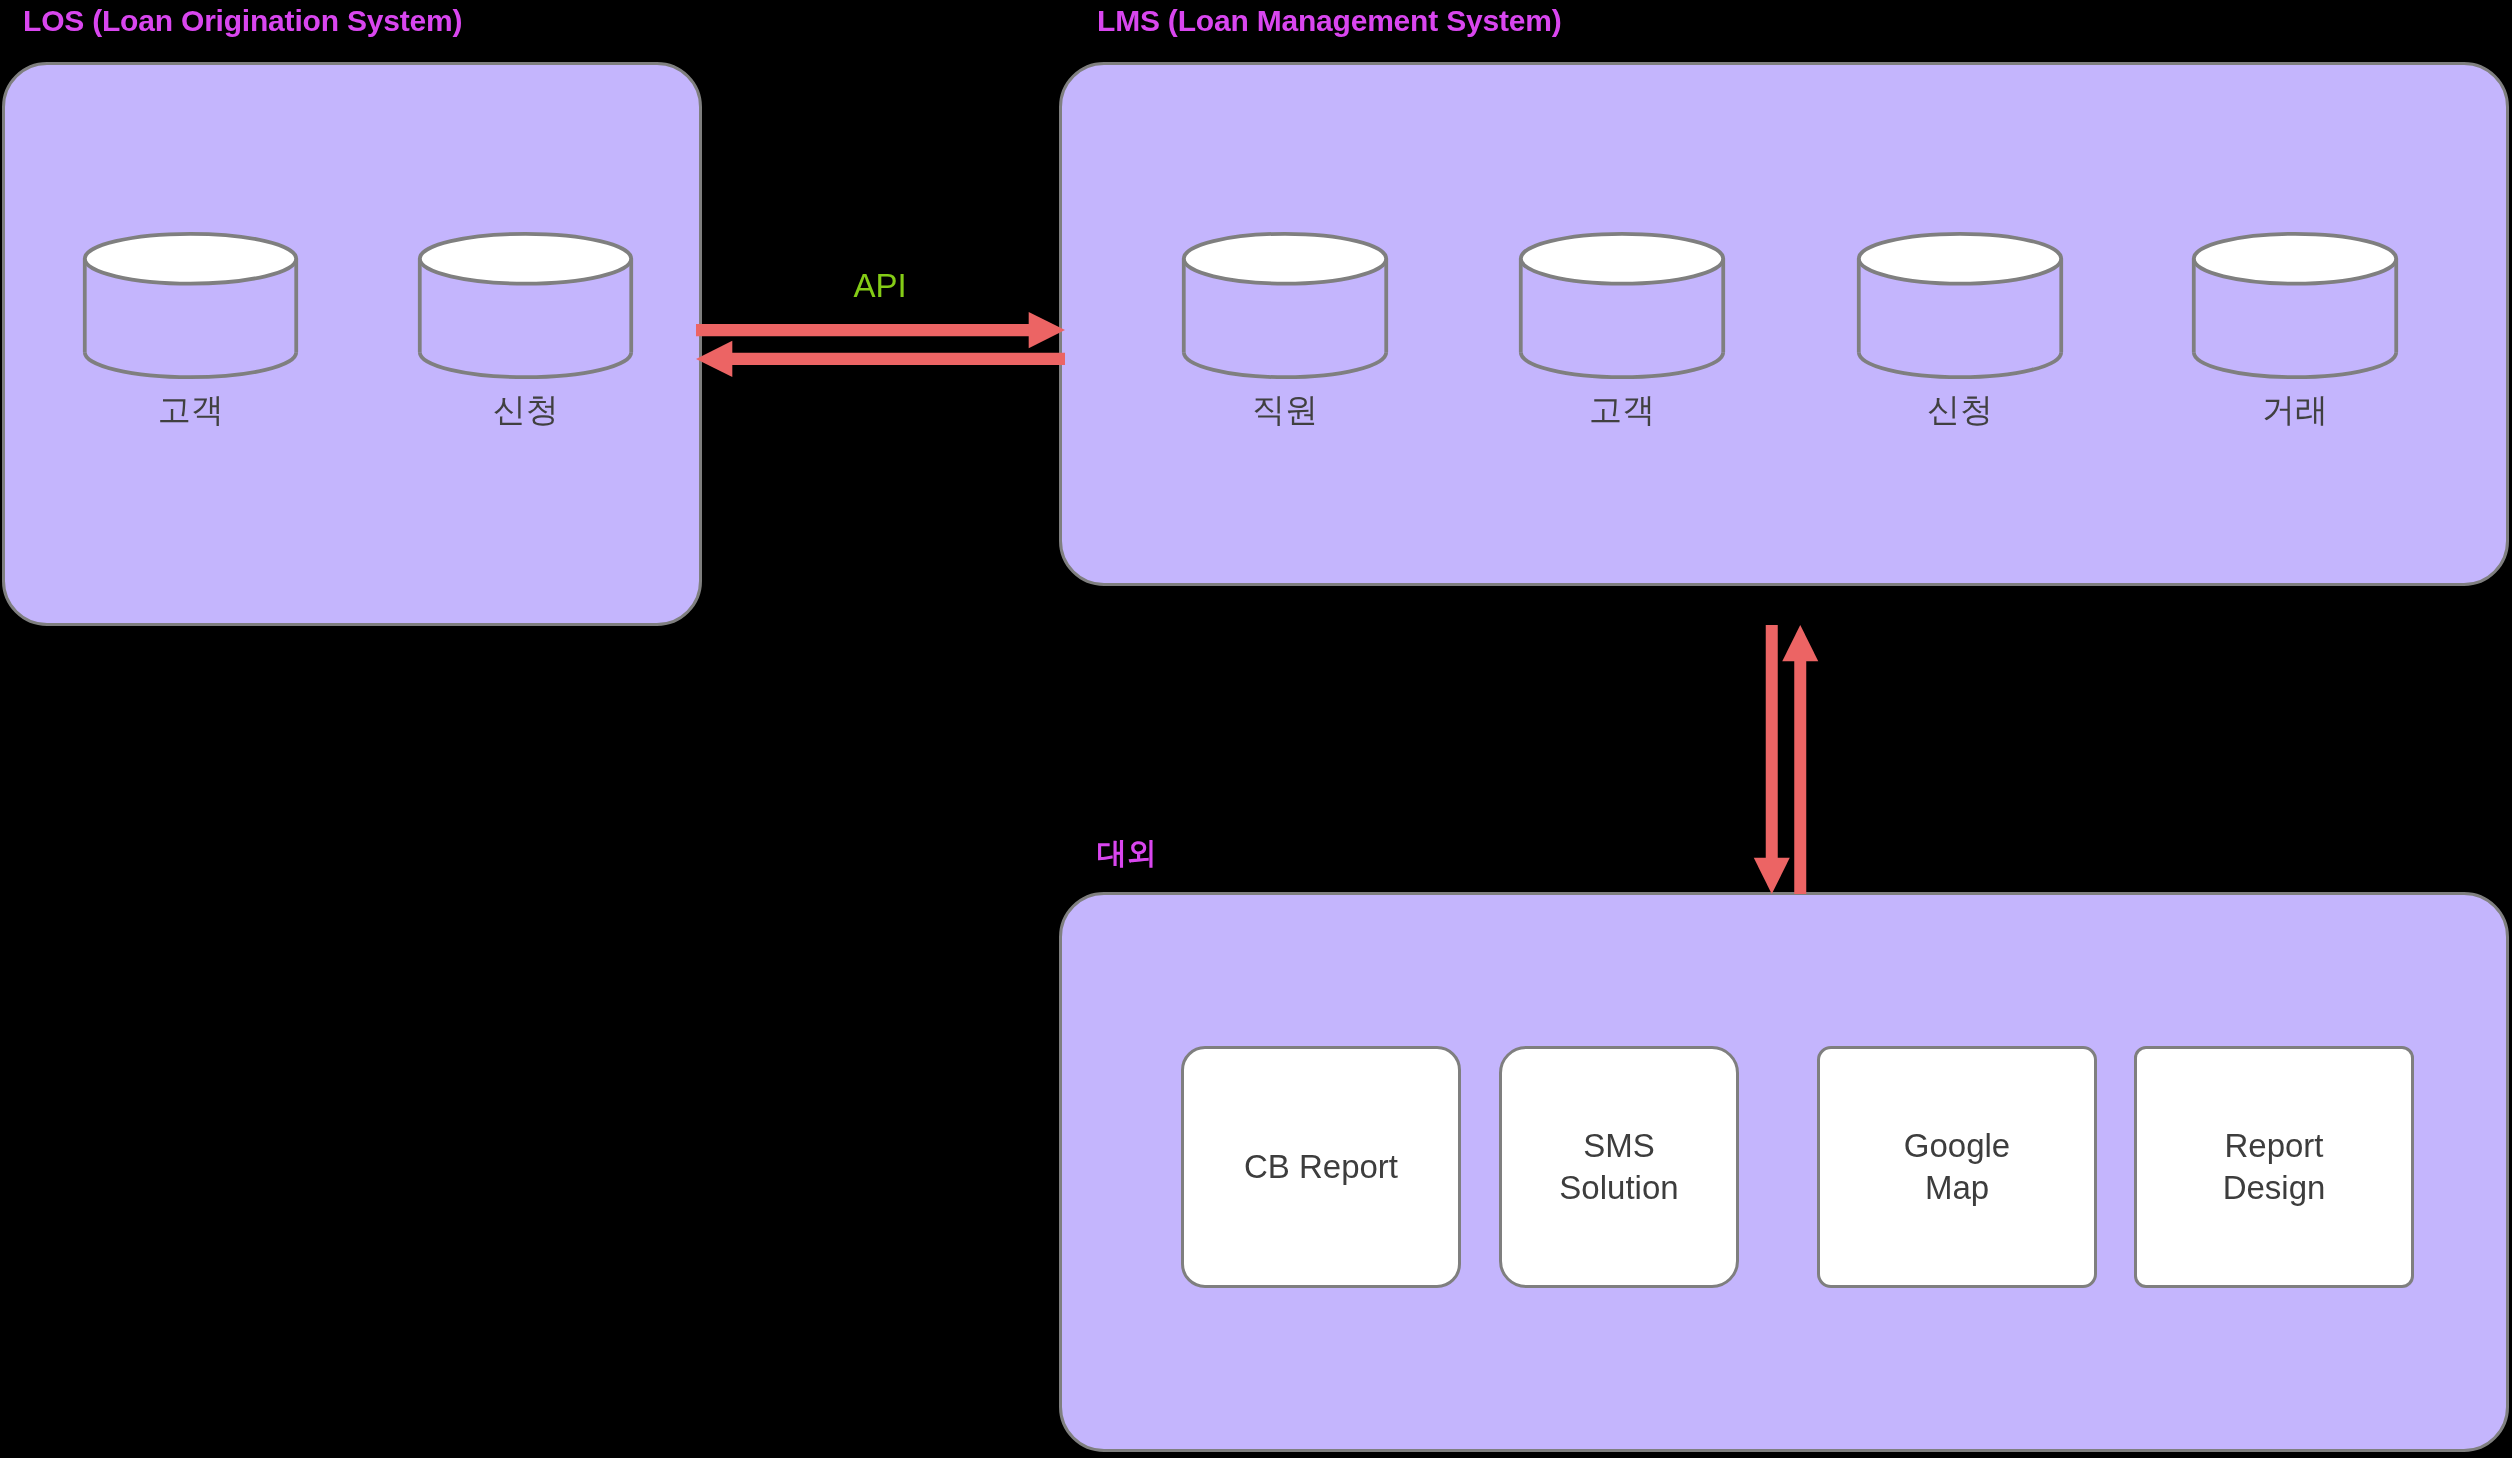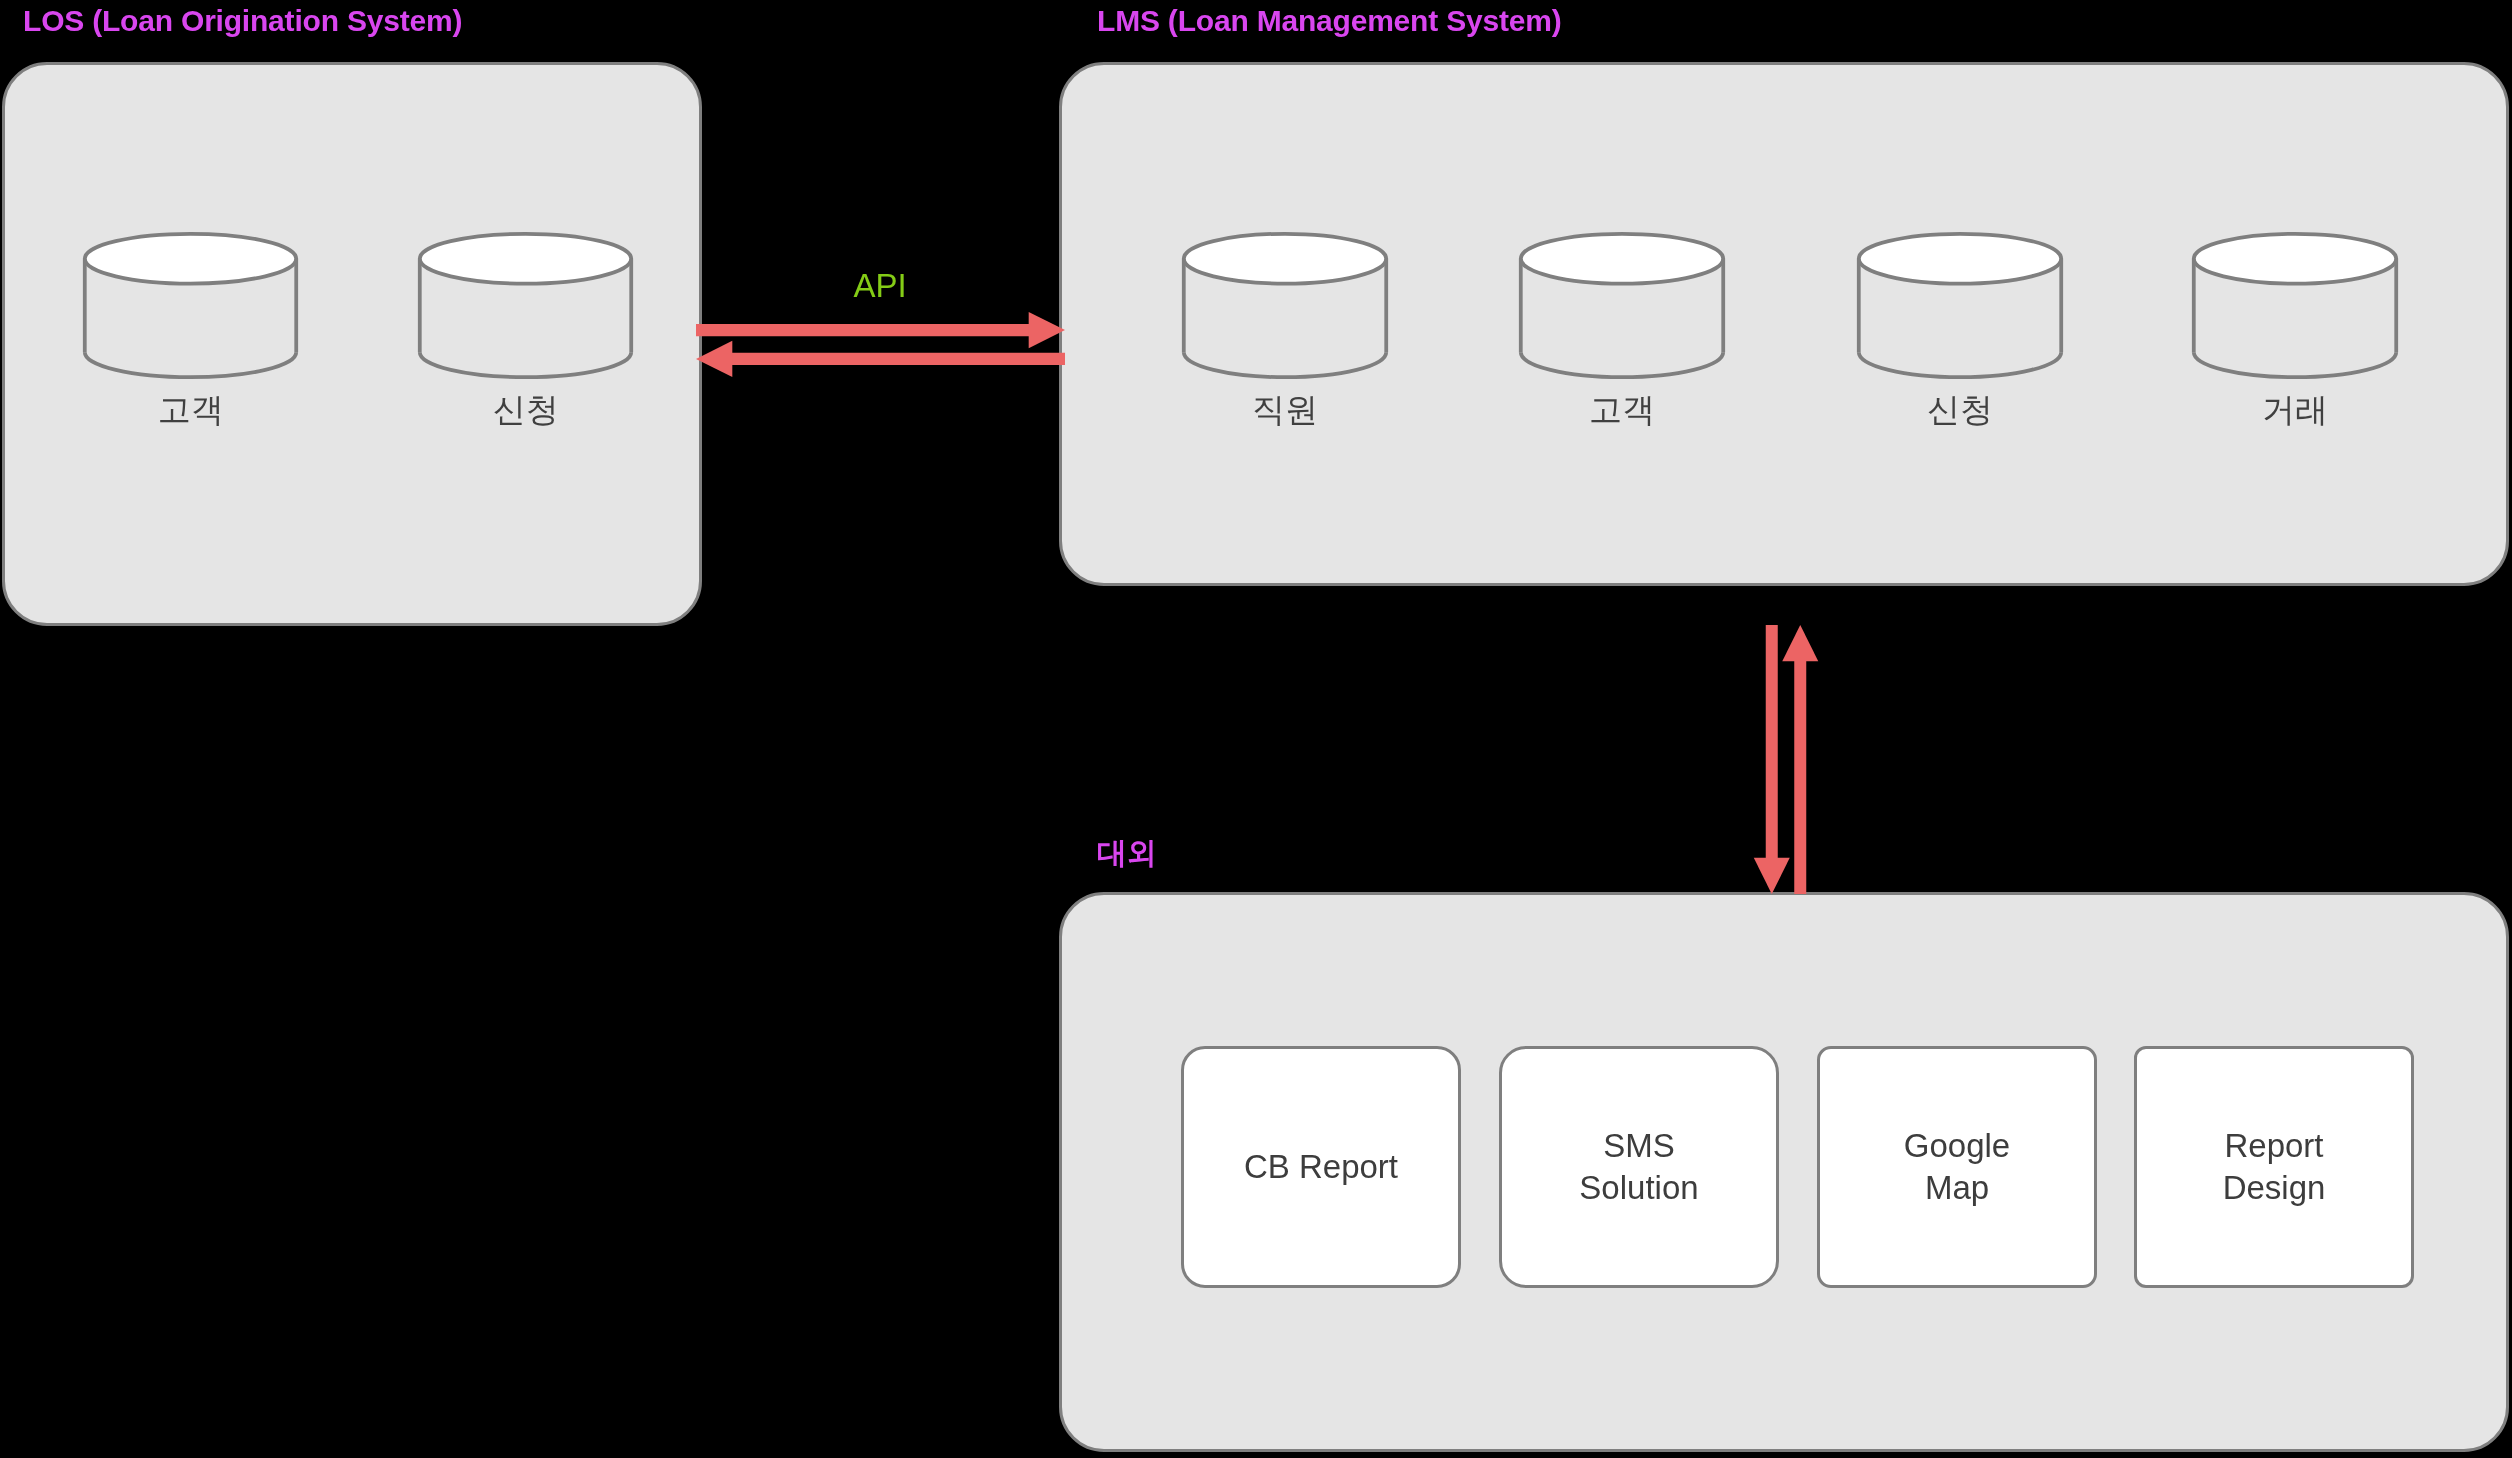--- a/index.html
+++ b/index.html
@@ -18,21 +18,21 @@
     font-weight:700;
     font-size:30px;
     line-height:36px;
     white-space:nowrap;
     letter-spacing:-0.2px;
   }
 
   
   .panel{
     position:absolute;
-    background:#e5e5e5;
+    background:#c4b5fd;
     border:3.8px solid #7f7f7f;
     border-radius:45px;
   }
 
   
   .db{ position:absolute; }
   .db svg{ display:block; width:100%; height:100%; }
   .db-label{
     position:absolute;
     left:50%;
@@ -147,21 +147,21 @@
     </div>
 
   </div>
 
   <div class="group-title" style="left:1097px; top:835px;">대외</div>
 
   <div class="panel" style="left:1059px; top:892px; width:1450px; height:560px;">
 
     <div class="svc" style="left:119px; top:151px; width:280px; height:242px;border-radius:24px;">CB Report</div>
 
-    <div class="svc" style="left:437px; top:151px; width:280px; height:242px;">SMS
+    <div class="svc" style="left:437px; top:151px; width:240px; height:242px;">SMS
 Solution</div>
 
     <div class="svc" style="left:755px; top:151px; width:280px; height:242px;border-radius:14px;">Google
 Map</div>
 
     <div class="svc" style="left:1072px; top:151px; width:280px; height:242px;border-radius:12px;">Report
 Design</div>
 
   </div>
 

